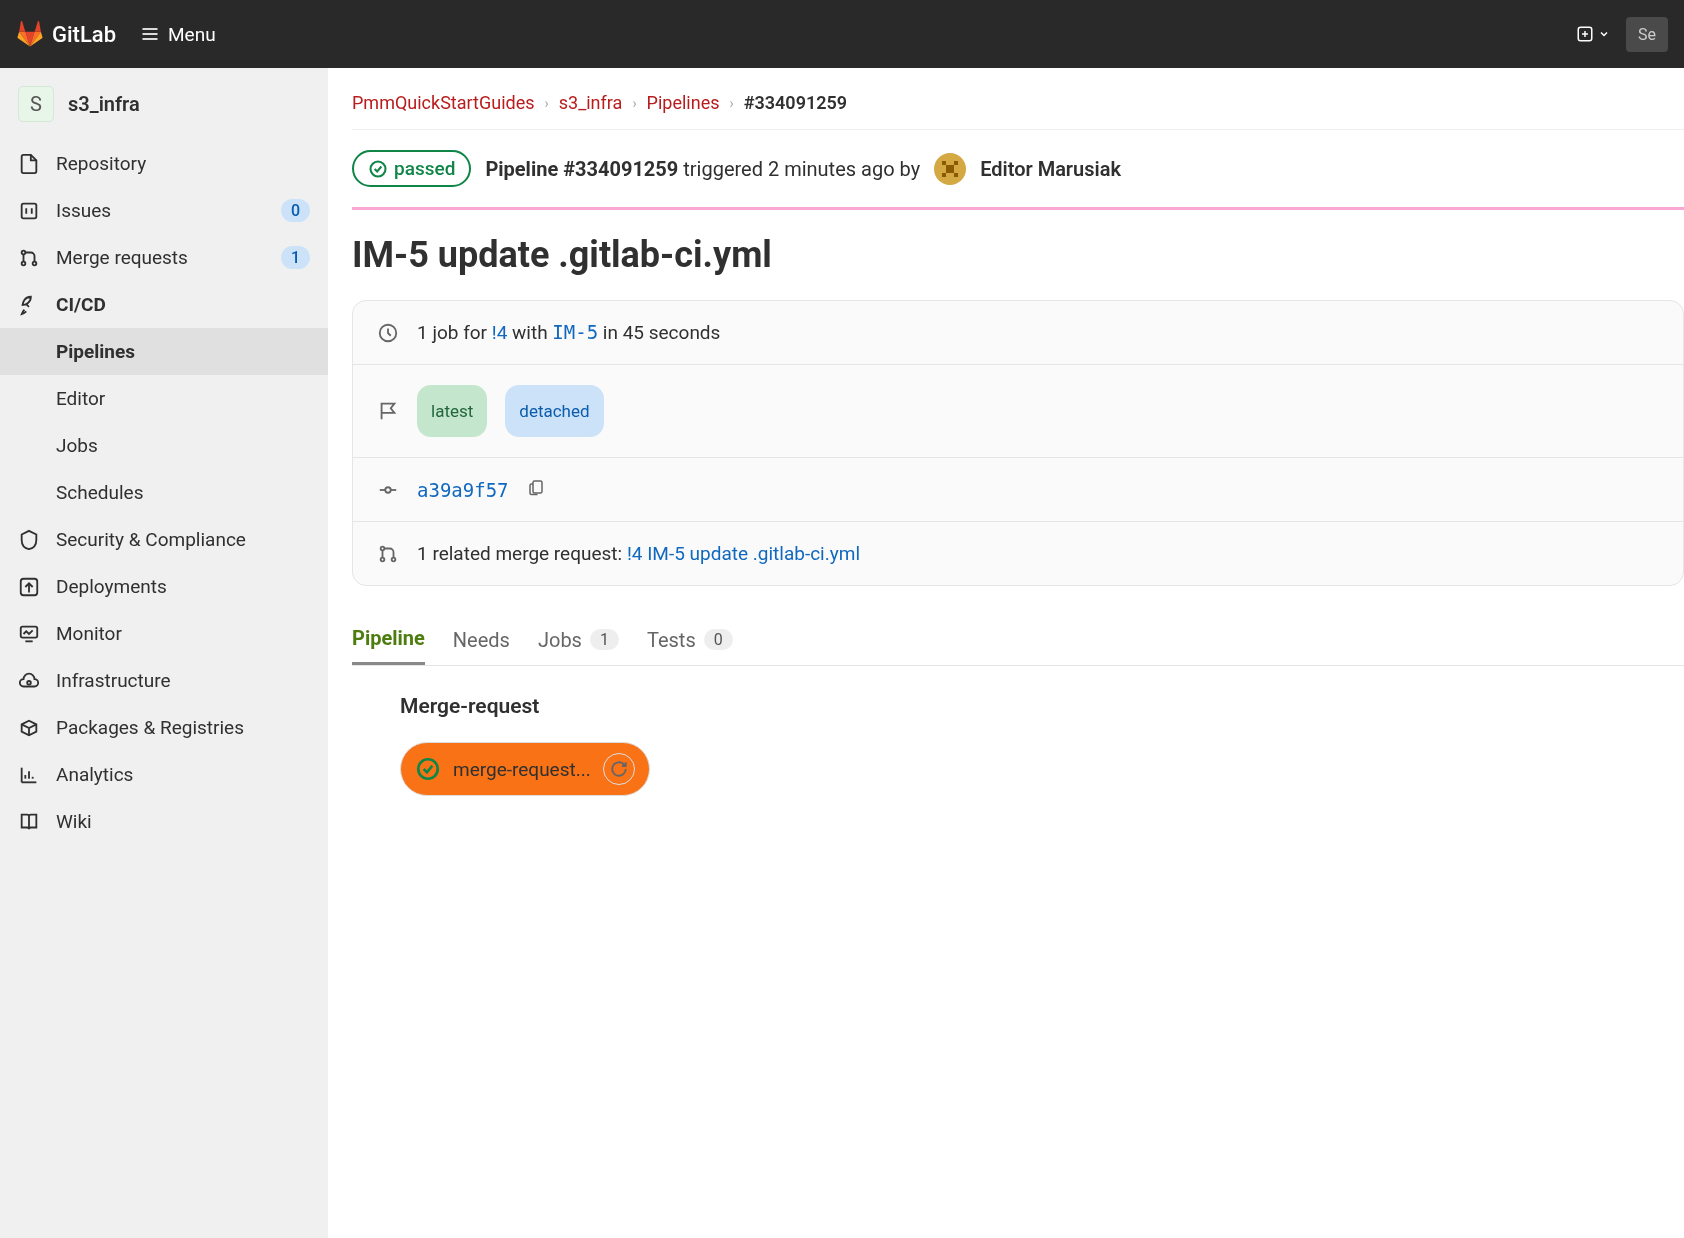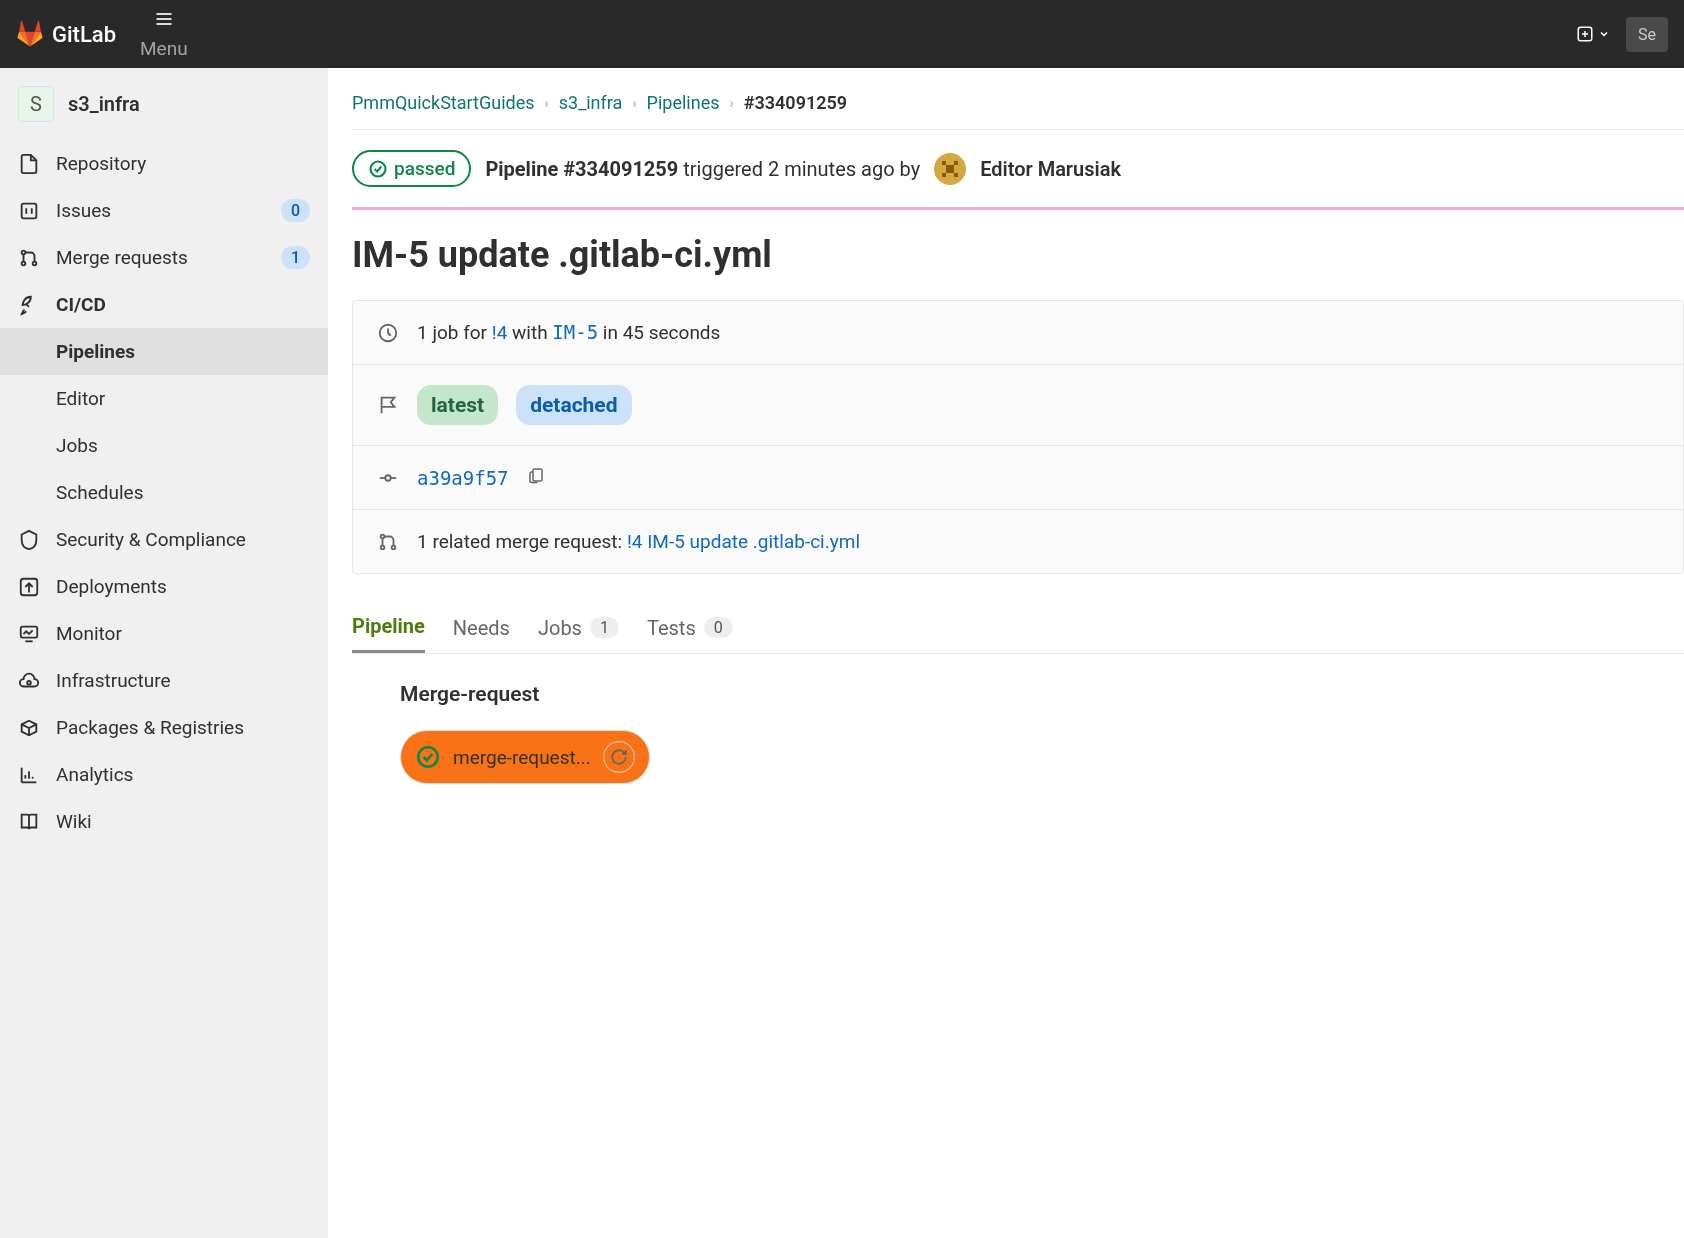--- a/index.html
+++ b/index.html
@@ -12,21 +12,21 @@
   background: #292929;
   height: 68px;
   display: flex;
   align-items: center;
   padding: 0 16px;
   justify-content: space-between;
 }
 .topbar-left { display: flex; align-items: center; gap: 24px; }
 .gitlab-logo { display: flex; align-items: center; gap: 8px; color: #fff; font-size: 22px; font-weight: 500; }
 .gitlab-tanuki { width: 28px; height: 28px; }
-.menu-btn { display: flex; align-items: center; gap: 8px; color: #a3a3a3; font-size: 19px; cursor: pointer; flex-direction: column; }
+.menu-btn { display: flex; align-items: center; gap: 8px; color: #ffffff; font-size: 19px; cursor: pointer; }
 .menu-icon { width: 20px; height: 20px; }
 .topbar-right { display: flex; align-items: center; gap: 16px; }
 .plus-btn { display: flex; align-items: center; gap: 4px; color: #fff; cursor: pointer; }
 .search-box {
   background: #4a4a4a;
   border-radius: 4px;
   padding: 8px 12px;
   color: #ccc;
   font-size: 16px;
   min-width: 30px;
@@ -94,21 +94,21 @@
 }
 .breadcrumb {
   display: flex;
   align-items: center;
   gap: 10px;
   color: #666;
   font-size: 18px;
   padding-bottom: 16px;
   border-bottom: 1px solid #eee;
 }
-.breadcrumb a { color: #0f766e; text-decoration: none; cursor: pointer; }
+.breadcrumb a { color: #b91c1c; text-decoration: none; cursor: pointer; }
 .breadcrumb .sep { color: #aaa; font-size: 14px; }
 .breadcrumb .current { color: #303030; font-weight: 600; }
 .pipeline-header {
   display: flex;
   align-items: center;
   gap: 14px;
   padding: 20px 0;
   border-bottom: 3px solid #f9a8d4;
   flex-wrap: wrap;
 }
@@ -135,40 +135,39 @@
   justify-content: center;
 }
 .user-name { font-size: 20px; font-weight: 600; }
 .pipeline-title {
   font-size: 36px;
   font-weight: 700;
   padding: 24px 0;
 }
 .details-box {
   border: 1px solid #e5e5e5;
-  border-radius: 4px;
+  border-radius: 14px;
   background: #fafafa;
 }
 .detail-row {
   display: flex;
   align-items: center;
   gap: 18px;
   padding: 20px 24px;
   border-bottom: 1px solid #e5e5e5;
   font-size: 19px;
 }
 .detail-row:last-child { border-bottom: none; }
 .detail-icon { width: 22px; height: 22px; flex-shrink: 0; color: #666; }
 .link { color: #1068bf; text-decoration: none; cursor: pointer; }
 .mono { font-family: "SFMono-Regular", Consolas, monospace; }
 .tag-badge {
   border-radius: 14px;
-  padding: 8px 14px;
-  font-size: 21px;
-  font-weight: bold;
+  padding: 16px 14px;
+  font-size: 17px;
 }
 .tag-latest { background: #c3e6cd; color: #24663b; }
 .tag-detached { background: #cbe2f9; color: #0b5cad; }
 .copy-btn { cursor: pointer; color: #666; }
 .tabs {
   display: flex;
   gap: 28px;
   margin-top: 28px;
   border-bottom: 1px solid #e5e5e5;
 }

